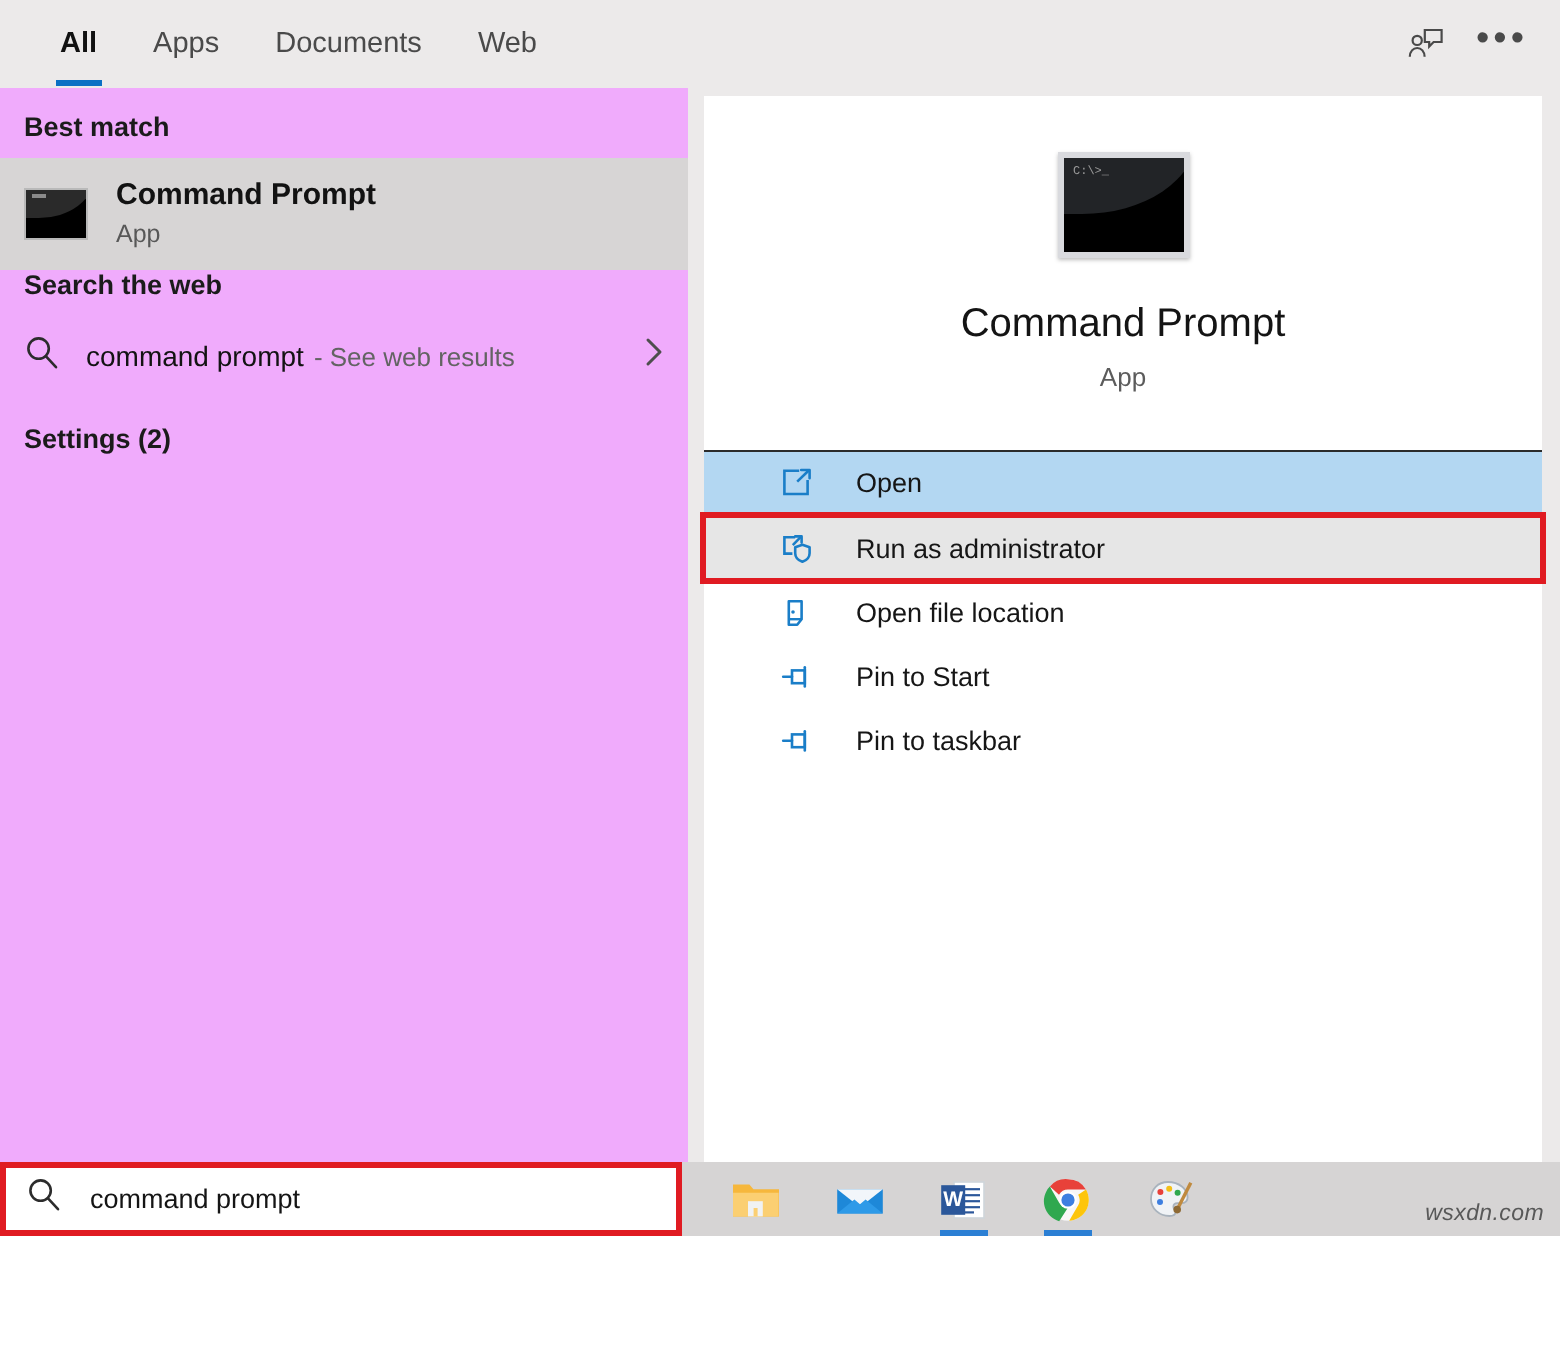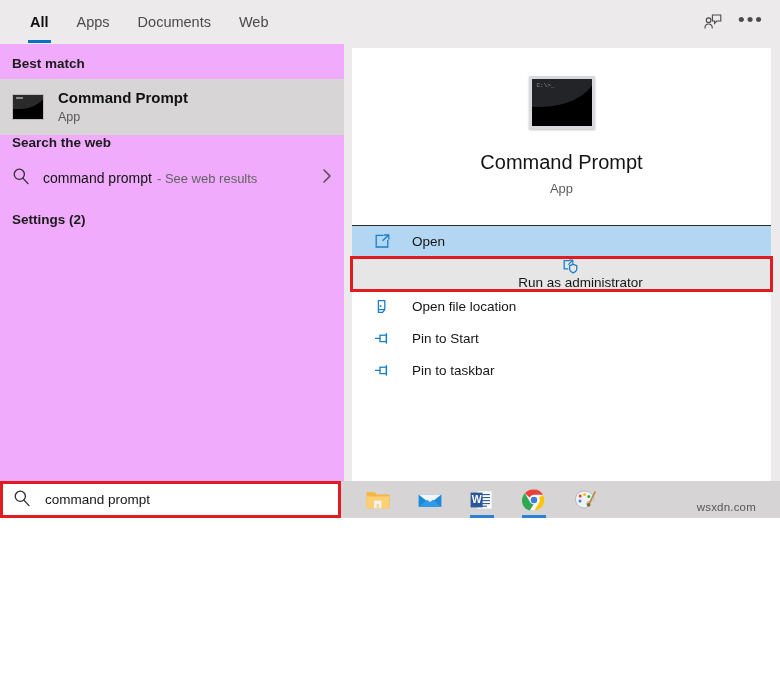--- a/index.html
+++ b/index.html
@@ -8,21 +8,21 @@
     background: #ffffff;
   }
   body {
     font-family: "Liberation Sans", sans-serif;
     -webkit-font-smoothing: antialiased;
   }
 
   #app {
     position: relative;
     width: 780px;
-    height: 518px;
+    height: 618px;
     overflow: hidden;
     background: #eceaea;
   }
 
   
   .tabbar {
     position: absolute;
     left: 0; top: 0;
     width: 780px; height: 44px;
     background: #eceaea;
@@ -217,21 +217,21 @@
   }
 
   .actions {
     margin-top: 29px;
   }
   .action-row {
     position: relative;
     display: flex;
     align-items: center;
     height: 32px;
-    padding-left: 22px;
+    padding-left: 38px;
     box-sizing: border-box;
     cursor: default;
   }
   .action-row .act-icon {
     flex: 0 0 auto;
     width: 22px;
     display: flex;
     align-items: center;
     justify-content: flex-start;
     color: #1a7ec8;
@@ -246,21 +246,20 @@
     border-top: 1px solid #2b2b2b;
     border-bottom: 1px solid #2b2b2b;
   }
   .action-row.hovered {
     background: #e6e6e6;
   }
   .action-row.boxed {
     outline: 3px solid #e01b22;
     outline-offset: -1px;
     z-index: 3;
-    flex-direction: column;
   }
   .row-gap { height: 1px; }
 
   
   .taskbar {
     position: absolute;
     left: 0; bottom: 0;
     width: 780px;
     height: 37px;
     background: #d6d4d4;
@@ -300,25 +299,26 @@
   .tb-app.running::after {
     content: "";
     position: absolute;
     left: 3px; right: 3px;
     bottom: 0;
     height: 3px;
     background: #2b7fd4;
   }
   .watermark {
     position: absolute;
-    right: 24px;
+    right: 8px;
     bottom: 5px;
     font-size: 11.5px;
     color: #585858;
     letter-spacing: 0.2px;
+    font-style: italic;
   }
 </style>
 </head>
 <body>
 
 <div id="app">
 
   <div class="tabbar">
     <div class="tabs">
       <div class="tab active">

